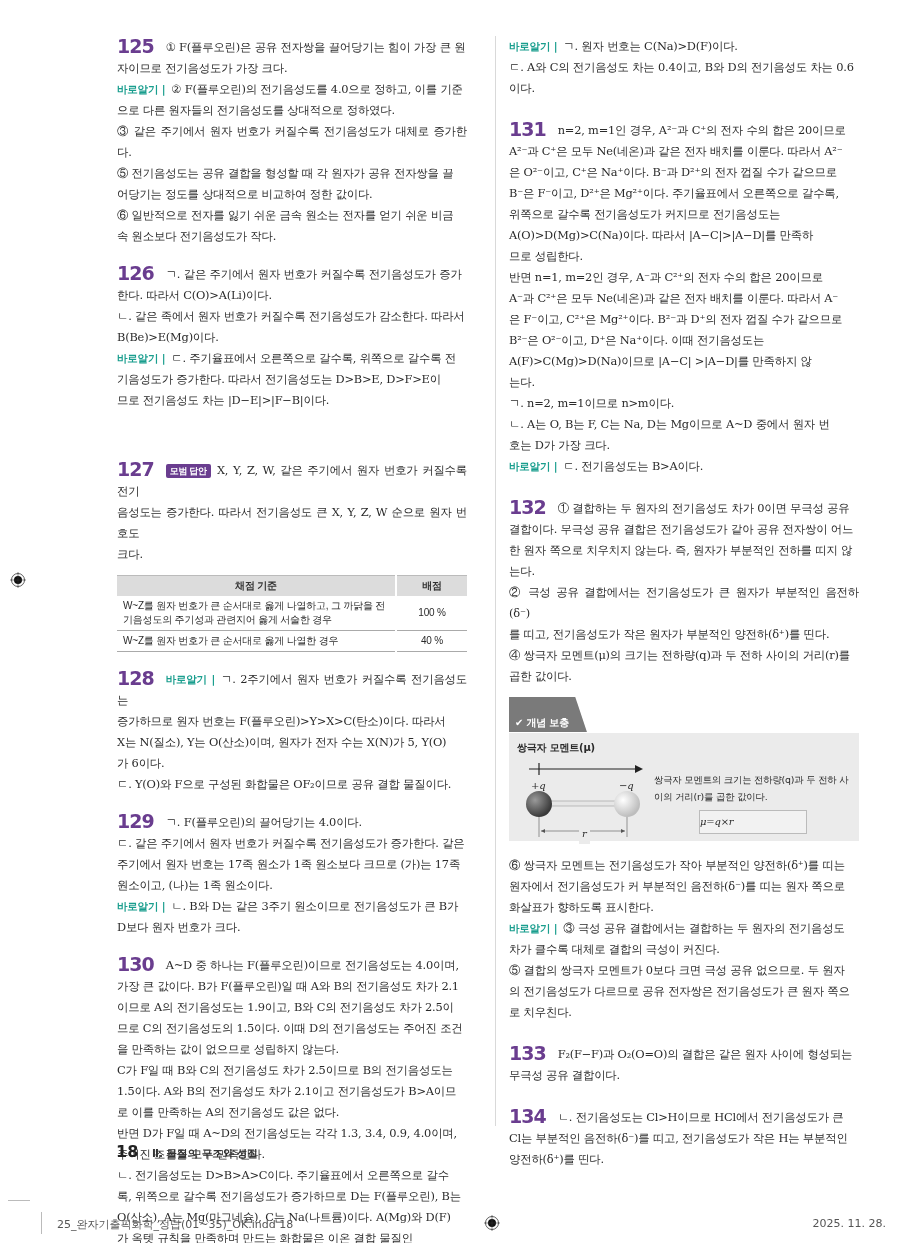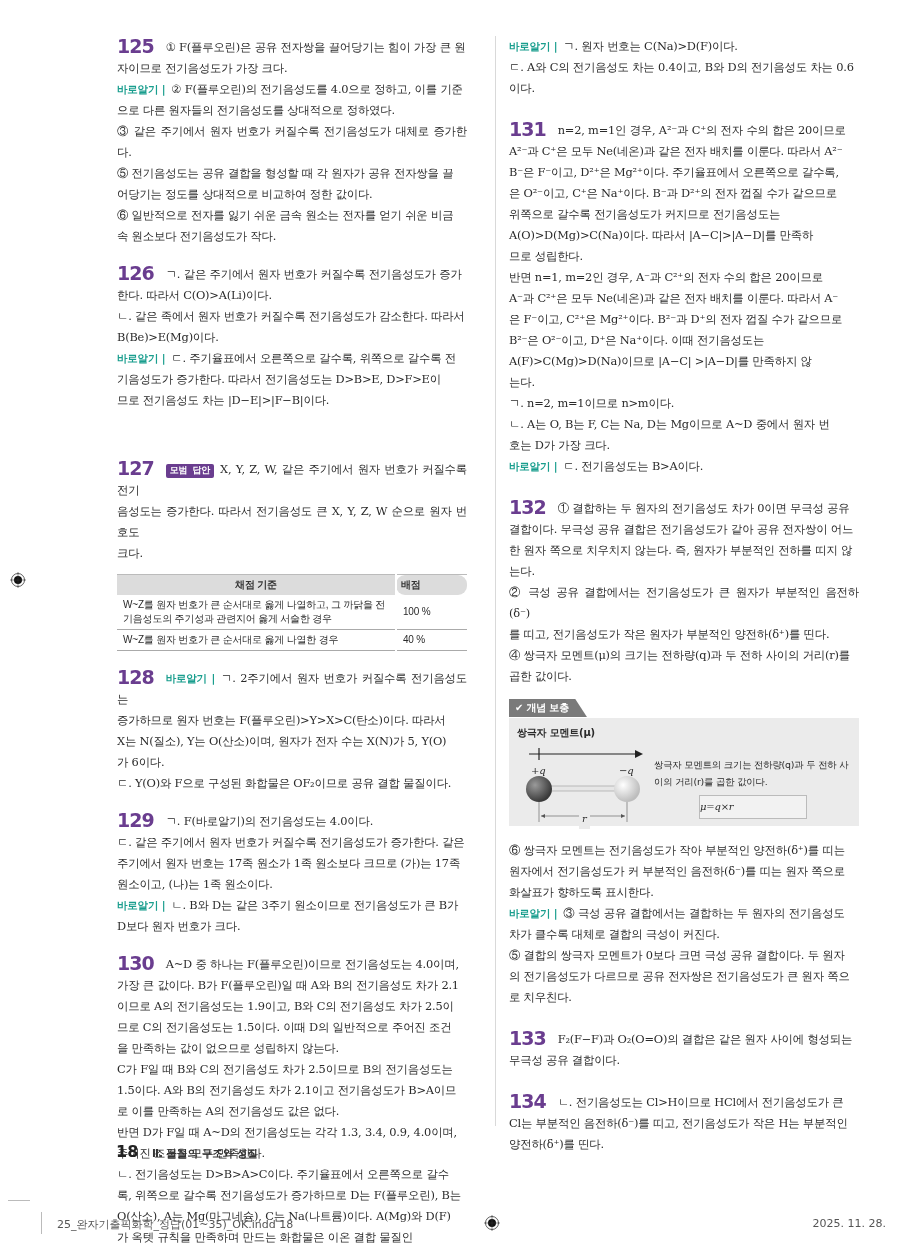--- a/index.html
+++ b/index.html
@@ -17,40 +17,40 @@
   .qnum {
     font-family: "DejaVu Sans", "Liberation Sans", sans-serif;
     font-weight: bold; color: #6a3d8f; font-size: 19px; letter-spacing: -1px;
     margin-right: 12px; vertical-align: -2px;
   }
   .baro {
     font-family: "DejaVu Sans", "Liberation Sans", sans-serif;
     font-weight: bold; color: #1a9e8e; font-size: 10.5px; margin-right: 6px;
   }
   .badge {
-    font-family: Liberation Mono, monospace;
+    font-family: Liberation Serif, serif;
     display: inline-block; background: #6a3d8f; color: #fff; font-size: 9px;
     padding: 0 4px; line-height: 14px; border-radius: 2px; margin-right: 6px; font-weight: bold; margin-top: 37px;
   }
   table.rubric {
     width: 100%; border-collapse: collapse; margin: 10px 0 4px 0;
     font-family: Liberation Sans, sans-serif; font-size: 10px; line-height: 14px;
   }
   table.rubric th {
     background: #dcdcdc; font-weight: bold; color: #333; padding: 3px 4px;
     border-top: 1px solid #bbb;
   }
-  table.rubric th.score, table.rubric td.score { width: 58px; text-align: left; border-left: 2px solid #fff; border-radius: 9px; }
+  table.rubric th.score, table.rubric td.score { width: 58px; text-align: center; border-left: 2px solid #fff; }
   table.rubric td { padding: 3px 6px; border-bottom: 1px solid #aaa; vertical-align: middle; }
   .concept {
     margin: 10px 0 14px 0; position: relative;
   }
   .concept-tab {
     display: inline-block; background: #7a7a7a; color: #fff; font-family: "DejaVu Sans", "Liberation Sans", sans-serif;
-    font-size: 10px; font-weight: bold; padding: 1px 18px 1px 6px; line-height: 16px;
+    font-size: 10px; font-weight: bold; padding: 18px 18px 1px 6px; line-height: 16px;
     clip-path: polygon(0 0, 85% 0, 100% 100%, 0 100%);
   }
   .concept-box {
     background: #ebebeb; height: 108px; position: relative;
     font-family: "DejaVu Sans", "Liberation Sans", sans-serif; font-size: 9.5px;
   }
   .concept-title { position: absolute; left: 8px; top: 4px; font-weight: bold; font-size: 10px; }
   .concept-desc { position: absolute; left: 145px; top: 38px; width: 200px; line-height: 17px; font-size: 9.4px; }
   .formula-box {
     position: absolute; left: 190px; top: 77px; width: 106px; height: 22px; border: 1px solid #bbb;
@@ -125,33 +125,33 @@
 
   <div class="item">
     <span class="line"><span class="qnum">128</span><span class="baro">바로알기 |</span><span>ㄱ. 2주기에서 원자 번호가 커질수록 전기음성도는</span></span>
     <span class="line">증가하므로 원자 번호는 F(플루오린)&gt;Y&gt;X&gt;C(탄소)이다. 따라서</span>
     <span class="line">X는 N(질소), Y는 O(산소)이며, 원자가 전자 수는 X(N)가 5, Y(O)</span>
     <span class="line">가 6이다.</span>
     <span class="line">ㄷ. Y(O)와 F으로 구성된 화합물은 OF₂이므로 공유 결합 물질이다.</span>
   </div>
 
   <div class="item">
-    <span class="line"><span class="qnum">129</span><span>ㄱ. F(바로알기)의 전기음성도는 4.0이다.</span></span>
+    <span class="line"><span class="qnum">129</span><span>ㄱ. F(플루오린)의 끌어당기는 4.0이다.</span></span>
     <span class="line">ㄷ. 같은 주기에서 원자 번호가 커질수록 전기음성도가 증가한다. 같은</span>
     <span class="line">주기에서 원자 번호는 17족 원소가 1족 원소보다 크므로 (가)는 17족</span>
     <span class="line">원소이고, (나)는 1족 원소이다.</span>
     <span class="line"><span class="baro">바로알기 |</span><span>ㄴ. B와 D는 같은 3주기 원소이므로 전기음성도가 큰 B가</span></span>
     <span class="line">D보다 원자 번호가 크다.</span>
   </div>
 
   <div class="item">
     <span class="line"><span class="qnum">130</span><span>A~D 중 하나는 F(플루오린)이므로 전기음성도는 4.0이며,</span></span>
     <span class="line">가장 큰 값이다. B가 F(플루오린)일 때 A와 B의 전기음성도 차가 2.1</span>
     <span class="line">이므로 A의 전기음성도는 1.9이고, B와 C의 전기음성도 차가 2.5이</span>
-    <span class="line">므로 C의 전기음성도는 1.5이다. 이때 D의 일반적으로 주어진 조건</span>
+    <span class="line">므로 C의 전기음성도의 1.5이다. 이때 D의 전기음성도는 주어진 조건</span>
     <span class="line">을 만족하는 값이 없으므로 성립하지 않는다.</span>
     <span class="line">C가 F일 때 B와 C의 전기음성도 차가 2.5이므로 B의 전기음성도는</span>
     <span class="line">1.5이다. A와 B의 전기음성도 차가 2.1이고 전기음성도가 B&gt;A이므</span>
     <span class="line">로 이를 만족하는 A의 전기음성도 값은 없다.</span>
     <span class="line">반면 D가 F일 때 A~D의 전기음성도는 각각 1.3, 3.4, 0.9, 4.0이며,</span>
     <span class="line">주어진 조건을 모두 만족한다.</span>
     <span class="line">ㄴ. 전기음성도는 D&gt;B&gt;A&gt;C이다. 주기율표에서 오른쪽으로 갈수</span>
     <span class="line">록, 위쪽으로 갈수록 전기음성도가 증가하므로 D는 F(플루오린), B는</span>
     <span class="line">O(산소), A는 Mg(마그네슘), C는 Na(나트륨)이다. A(Mg)와 D(F)</span>
     <span class="line">가 옥텟 규칙을 만족하며 만드는 화합물은 이온 결합 물질인</span>
@@ -163,22 +163,22 @@
 
   <div class="item">
     <span class="line"><span class="baro">바로알기 |</span><span>ㄱ. 원자 번호는 C(Na)&gt;D(F)이다.</span></span>
     <span class="line">ㄷ. A와 C의 전기음성도 차는 0.4이고, B와 D의 전기음성도 차는 0.6</span>
     <span class="line">이다.</span>
   </div>
 
   <div class="item" style="margin-top:20px;">
     <span class="line"><span class="qnum">131</span><span>n=2, m=1인 경우, A²⁻과 C⁺의 전자 수의 합은 20이므로</span></span>
     <span class="line">A²⁻과 C⁺은 모두 Ne(네온)과 같은 전자 배치를 이룬다. 따라서 A²⁻</span>
+    <span class="line">은 O²⁻이고, C⁺은 Na⁺이다. B⁻과 D²⁺의 전자 껍질 수가 같으므로</span>
     <span class="line">B⁻은 F⁻이고, D²⁺은 Mg²⁺이다. 주기율표에서 오른쪽으로 갈수록,</span>
-    <span class="line">은 O²⁻이고, C⁺은 Na⁺이다. B⁻과 D²⁺의 전자 껍질 수가 같으므로</span>
     <span class="line">위쪽으로 갈수록 전기음성도가 커지므로 전기음성도는</span>
     <span class="line">A(O)&gt;D(Mg)&gt;C(Na)이다. 따라서 |A−C|&gt;|A−D|를 만족하</span>
     <span class="line">므로 성립한다.</span>
     <span class="line">반면 n=1, m=2인 경우, A⁻과 C²⁺의 전자 수의 합은 20이므로</span>
     <span class="line">A⁻과 C²⁺은 모두 Ne(네온)과 같은 전자 배치를 이룬다. 따라서 A⁻</span>
     <span class="line">은 F⁻이고, C²⁺은 Mg²⁺이다. B²⁻과 D⁺의 전자 껍질 수가 같으므로</span>
     <span class="line">B²⁻은 O²⁻이고, D⁺은 Na⁺이다. 이때 전기음성도는</span>
     <span class="line">A(F)&gt;C(Mg)&gt;D(Na)이므로 |A−C| &gt;|A−D|를 만족하지 않</span>
     <span class="line">는다.</span>
     <span class="line">ㄱ. n=2, m=1이므로 n&gt;m이다.</span>
@@ -232,21 +232,21 @@
         <div class="concept-desc">쌍극자 모멘트의 크기는 전하량(q)과 두 전하 사이의 거리(r)를 곱한 값이다.</div>
         <div class="formula-box">μ=q×r</div>
       </div>
     </div>
 
     <span class="line">⑥ 쌍극자 모멘트는 전기음성도가 작아 부분적인 양전하(δ⁺)를 띠는</span>
     <span class="line">원자에서 전기음성도가 커 부분적인 음전하(δ⁻)를 띠는 원자 쪽으로</span>
     <span class="line">화살표가 향하도록 표시한다.</span>
     <span class="line"><span class="baro">바로알기 |</span><span>③ 극성 공유 결합에서는 결합하는 두 원자의 전기음성도</span></span>
     <span class="line">차가 클수록 대체로 결합의 극성이 커진다.</span>
-    <span class="line">⑤ 결합의 쌍극자 모멘트가 0보다 크면 극성 공유 결합이다. 두 원자</span>
+    <span class="line">⑤ 결합의 쌍극자 모멘트가 0보다 크면 극성 공유 없으므로. 두 원자</span>
     <span class="line">의 전기음성도가 다르므로 공유 전자쌍은 전기음성도가 큰 원자 쪽으</span>
     <span class="line">로 치우친다.</span>
   </div>
 
   <div class="item" style="margin-top:20px;">
     <span class="line"><span class="qnum">133</span><span>F₂(F−F)과 O₂(O=O)의 결합은 같은 원자 사이에 형성되는</span></span>
     <span class="line">무극성 공유 결합이다.</span>
   </div>
 
   <div class="item" style="margin-top:20px;">

